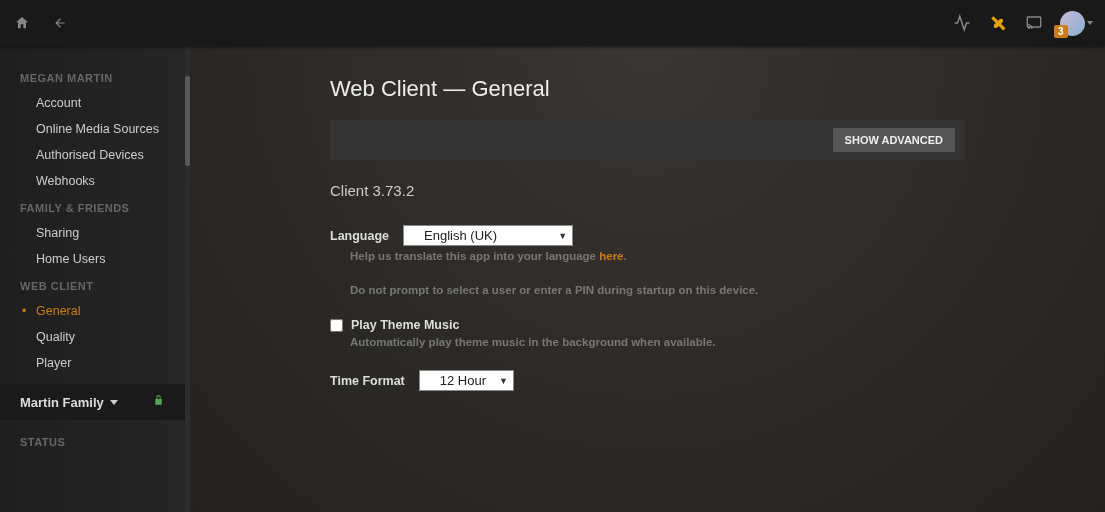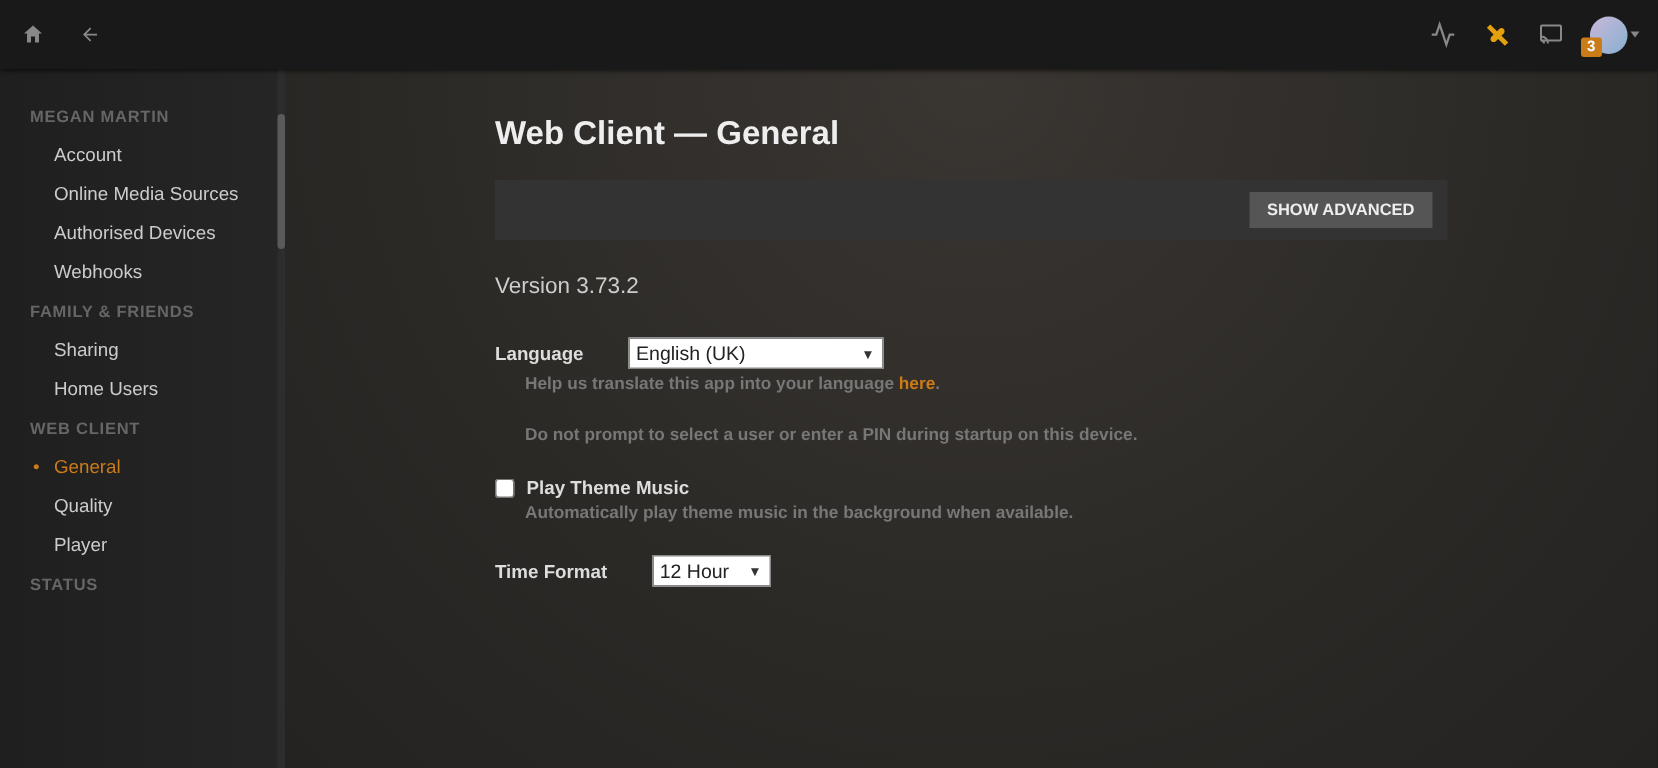--- a/index.html
+++ b/index.html
@@ -45,27 +45,27 @@
 .section-head { color: #666; font-weight: bold; font-size: 11px; letter-spacing: 0.5px; padding: 8px 20px 6px; }
 .nav-item { color: #ccc; padding: 6px 20px 6px 36px; cursor: pointer; font-weight: normal; font-size: 12.5px; }
 .nav-item.active { color: #cc7b19; position: relative; }
 .nav-item.active::before { content:"•"; position:absolute; left:22px; color:#cc7b19; }
 
 .server-block { background: #1a1a1a; margin: 8px 0; padding: 10px 20px; display: flex; align-items: center; color: #ddd; font-weight: bold; font-size: 13px; }
 .server-block .drop { margin-left:6px; width:0;height:0;border-left:4px solid transparent;border-right:4px solid transparent;border-top:5px solid #ccc; }
 .lock-icon { margin-left:auto; color:#52a052; }
 
 .main { flex: 1; overflow-y: auto; background: radial-gradient(ellipse at top, #3a3632 0%, #2b2926 60%, #242321 100%); padding: 30px 140px 30px 140px; }
-.main h1 { color: #eee; font-size: 22px; font-weight: 700; margin-bottom: 18px; }
+.main h1 { color: #eee; font-size: 22px; font-weight: 400; margin-bottom: 18px; }
 .adv-bar { background: #333; padding: 8px 10px; display: flex; justify-content: flex-end; margin-bottom: 22px; }
 .show-adv-btn { background: #555; color: #eee; border: none; padding: 6px 12px; font-size: 11px; font-weight: bold; cursor: pointer; margin-left: 38px; }
 .version { color: #ccc; font-size: 15px; margin-bottom: 26px; }
-.field-row { display: flex; align-items: center; gap: 30px; margin-bottom: 4px; }
+.field-row { display: flex; align-items: center; gap: 14px; margin-bottom: 4px; }
 .field-label { color: #ddd; font-size: 12.5px; font-weight: bold; }
-.select { background: #fff; color: #222; font-size: 13px; padding: 2px 26px 2px 4px; border: 1px solid #888; appearance: none; position: relative; min-width: 170px; }
+.select { background: #fff; color: #222; font-size: 13px; padding: 2px 26px 2px 20px; border: 1px solid #888; appearance: none; position: relative; min-width: 170px; }
 .select-wrap { position: relative; display: inline-block; }
 .select-wrap::after { content:"▼"; font-size:9px; color:#333; position:absolute; right:6px; top:50%; transform:translateY(-50%); pointer-events:none; }
 .select.small { min-width: 70px; }
 .hint { color: #777; font-size: 11.5px; font-weight: bold; margin-bottom: 22px; margin-top: 4px; margin-left: 20px; }
 .hint a { color: #cc7b19; text-decoration: none; }
 .check-row { display:flex; align-items:center; gap:8px; margin-bottom:2px; }
 .check-row input[type=checkbox]{ width:13px; height:13px; }
 .check-label { color:#ddd; font-size:12.5px; font-weight:bold; }
 .save-btn { background: #cc7b19; color: #fff; border:none; padding: 12px 20px; font-size: 13px; font-weight: bold; opacity:0.8; margin-top: 30px; cursor:pointer; }
 </style>
@@ -124,37 +124,46 @@
 
       <div class="section-head">FAMILY &amp; FRIENDS</div>
       <div class="nav-item">Sharing</div>
       <div class="nav-item">Home Users</div>
 
       <div class="section-head">WEB CLIENT</div>
       <div class="nav-item active">General</div>
       <div class="nav-item">Quality</div>
       <div class="nav-item">Player</div>
 
+      <div class="server-block">
+        <span>Martin Family</span>
+        <span class="drop"></span>
+        <span class="lock-icon">
+          <svg width="13" height="13" viewBox="0 0 24 24" fill="currentColor">
+              <path d="M12 2a4 4 0 00-4 4v3H6v11h12V9h-2V6a4 4 0 00-4-4zm-2 7V6a2 2 0 114 0v3z"></path>
+            </svg>
+        </span>
+      </div>
 
       <div class="section-head">STATUS</div>
 
     </div>
     <div class="scrollbar-track">
       <div class="scrollbar-thumb"></div>
     </div>
   </div>
 
   <div class="main">
     <h1>Web Client — General</h1>
 
     <div class="adv-bar">
       <button class="show-adv-btn">SHOW ADVANCED</button>
     </div>
 
-    <div class="version">Version 3.73.2</div>
+    <div class="version">Client 3.73.2</div>
 
     <div class="field-row">
       <span class="field-label">Language</span>
       <span class="select-wrap">
         <select class="select">
           <option>English (UK)</option>
         </select>
       </span>
     </div>
     <div class="hint">

